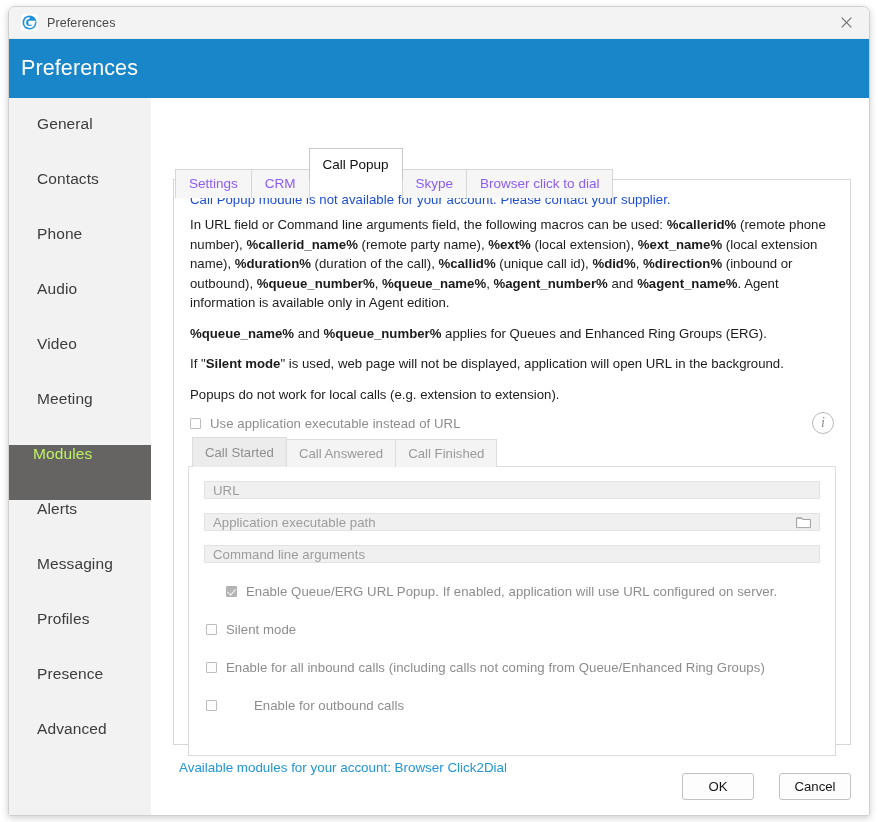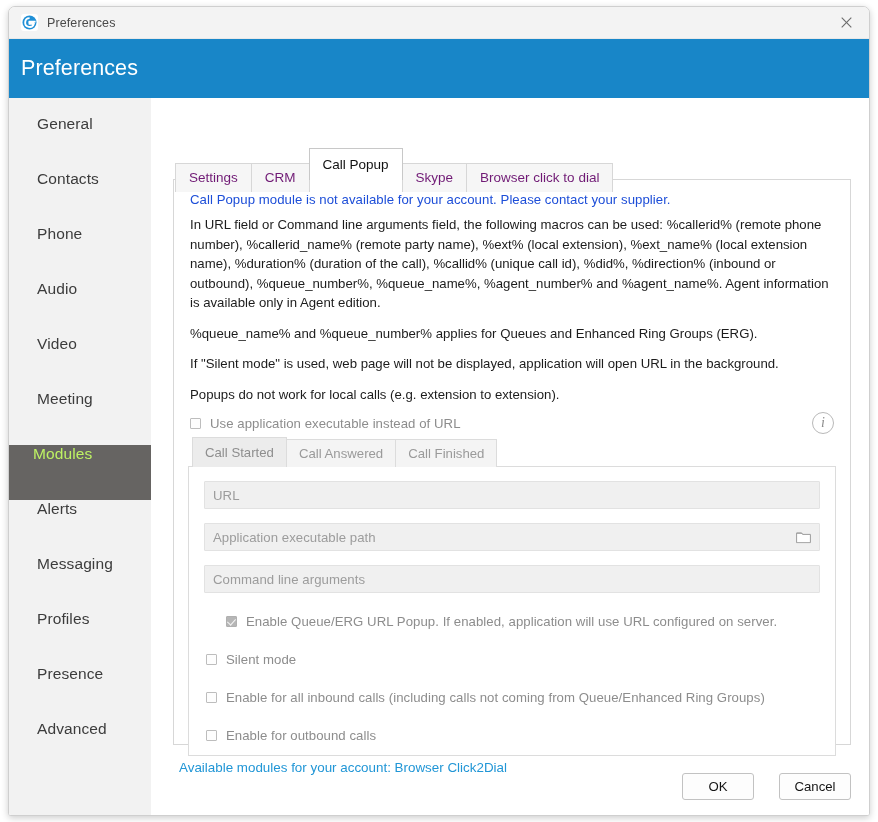--- a/index.html
+++ b/index.html
@@ -115,28 +115,28 @@
   #tabstrip {
     display: flex;
     align-items: flex-end;
     position: relative;
     z-index: 2;
     margin-left: 2px;
   }
   .tab {
     padding: 6px 13px 7px 13px;
     font-size: 13.5px;
-    color: #701a75;
+    color: #8b5cf6;
     background: #f6f6f6;
     border: 1px solid #d7d7d7;
     border-bottom: none;
     margin-right: -1px;
     cursor: default;
     position: relative;
-    top: 12px;
+    top: 18px;
   }
   .tab.active {
     background: #ffffff;
     color: #111111;
     top: 0;
     padding-top: 8px;
     padding-bottom: 8px;
     z-index: 3;
     border-color: #c8c8c8;
     margin-top: 36px;
@@ -159,21 +159,21 @@
     margin: 0 0 8px 2px;
     letter-spacing: 0.05px;
   }
   .para {
     color: #1c1c1c;
     font-size: 13.2px;
     line-height: 19.5px;
     margin: 0 0 11px 2px;
     max-width: 672px;
   }
-  .para b { font-weight: 400; text-align: right; }
+  .para b { font-weight: 700; text-align: right; }
 
   
   #useexe-row {
     display: flex;
     align-items: center;
     margin: 12px 0 6px 2px;
     position: relative;
   }
   .cb {
     width: 11px; height: 11px;
@@ -248,21 +248,21 @@
   #inner-panel {
     border: 1px solid #dcdcdc;
     background: #ffffff;
     margin-top: -1px;
     padding: 14px 15px 18px 15px;
     height: 290px;
   }
 
   
   .field {
-    height: 28px;
+    height: 18px;
     background: #f0f0f0;
     border: 1px solid #e2e2e2;
     border-radius: 1px;
     display: flex;
     align-items: center;
     margin-bottom: 14px;
     position: relative;
   }
   .field .ph {
     font-size: 13.2px;
@@ -276,21 +276,21 @@
     transform: translateY(-50%);
     width: 15px; height: 13px;
     display: flex; align-items: center; justify-content: center;
   }
 
   .opt-row {
     display: flex;
     align-items: center;
     margin: 0 0 23px 2px;
   }
-  .opt-row:last-child { margin-bottom: 16px; }
+  .opt-row:last-child { margin-bottom: 16px; gap: 28px; }
   .opt-label {
     margin-left: 9px;
     font-size: 13.2px;
     color: #8d8d8d;
     letter-spacing: 0.05px;
   }
 
   
   #modules-link {
     color: #2196d6;

